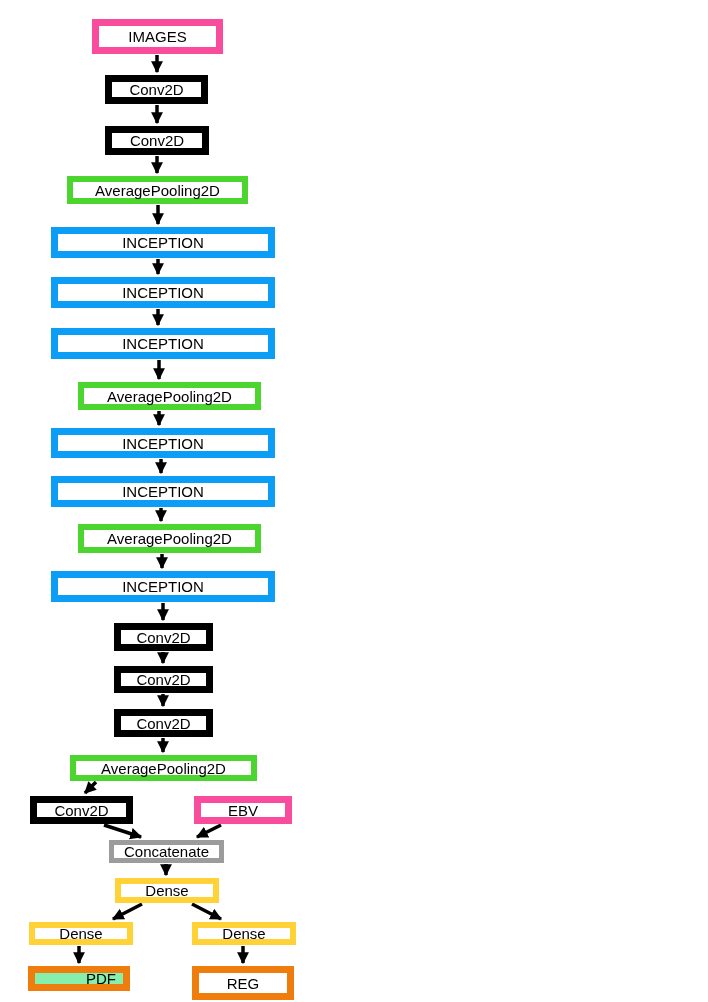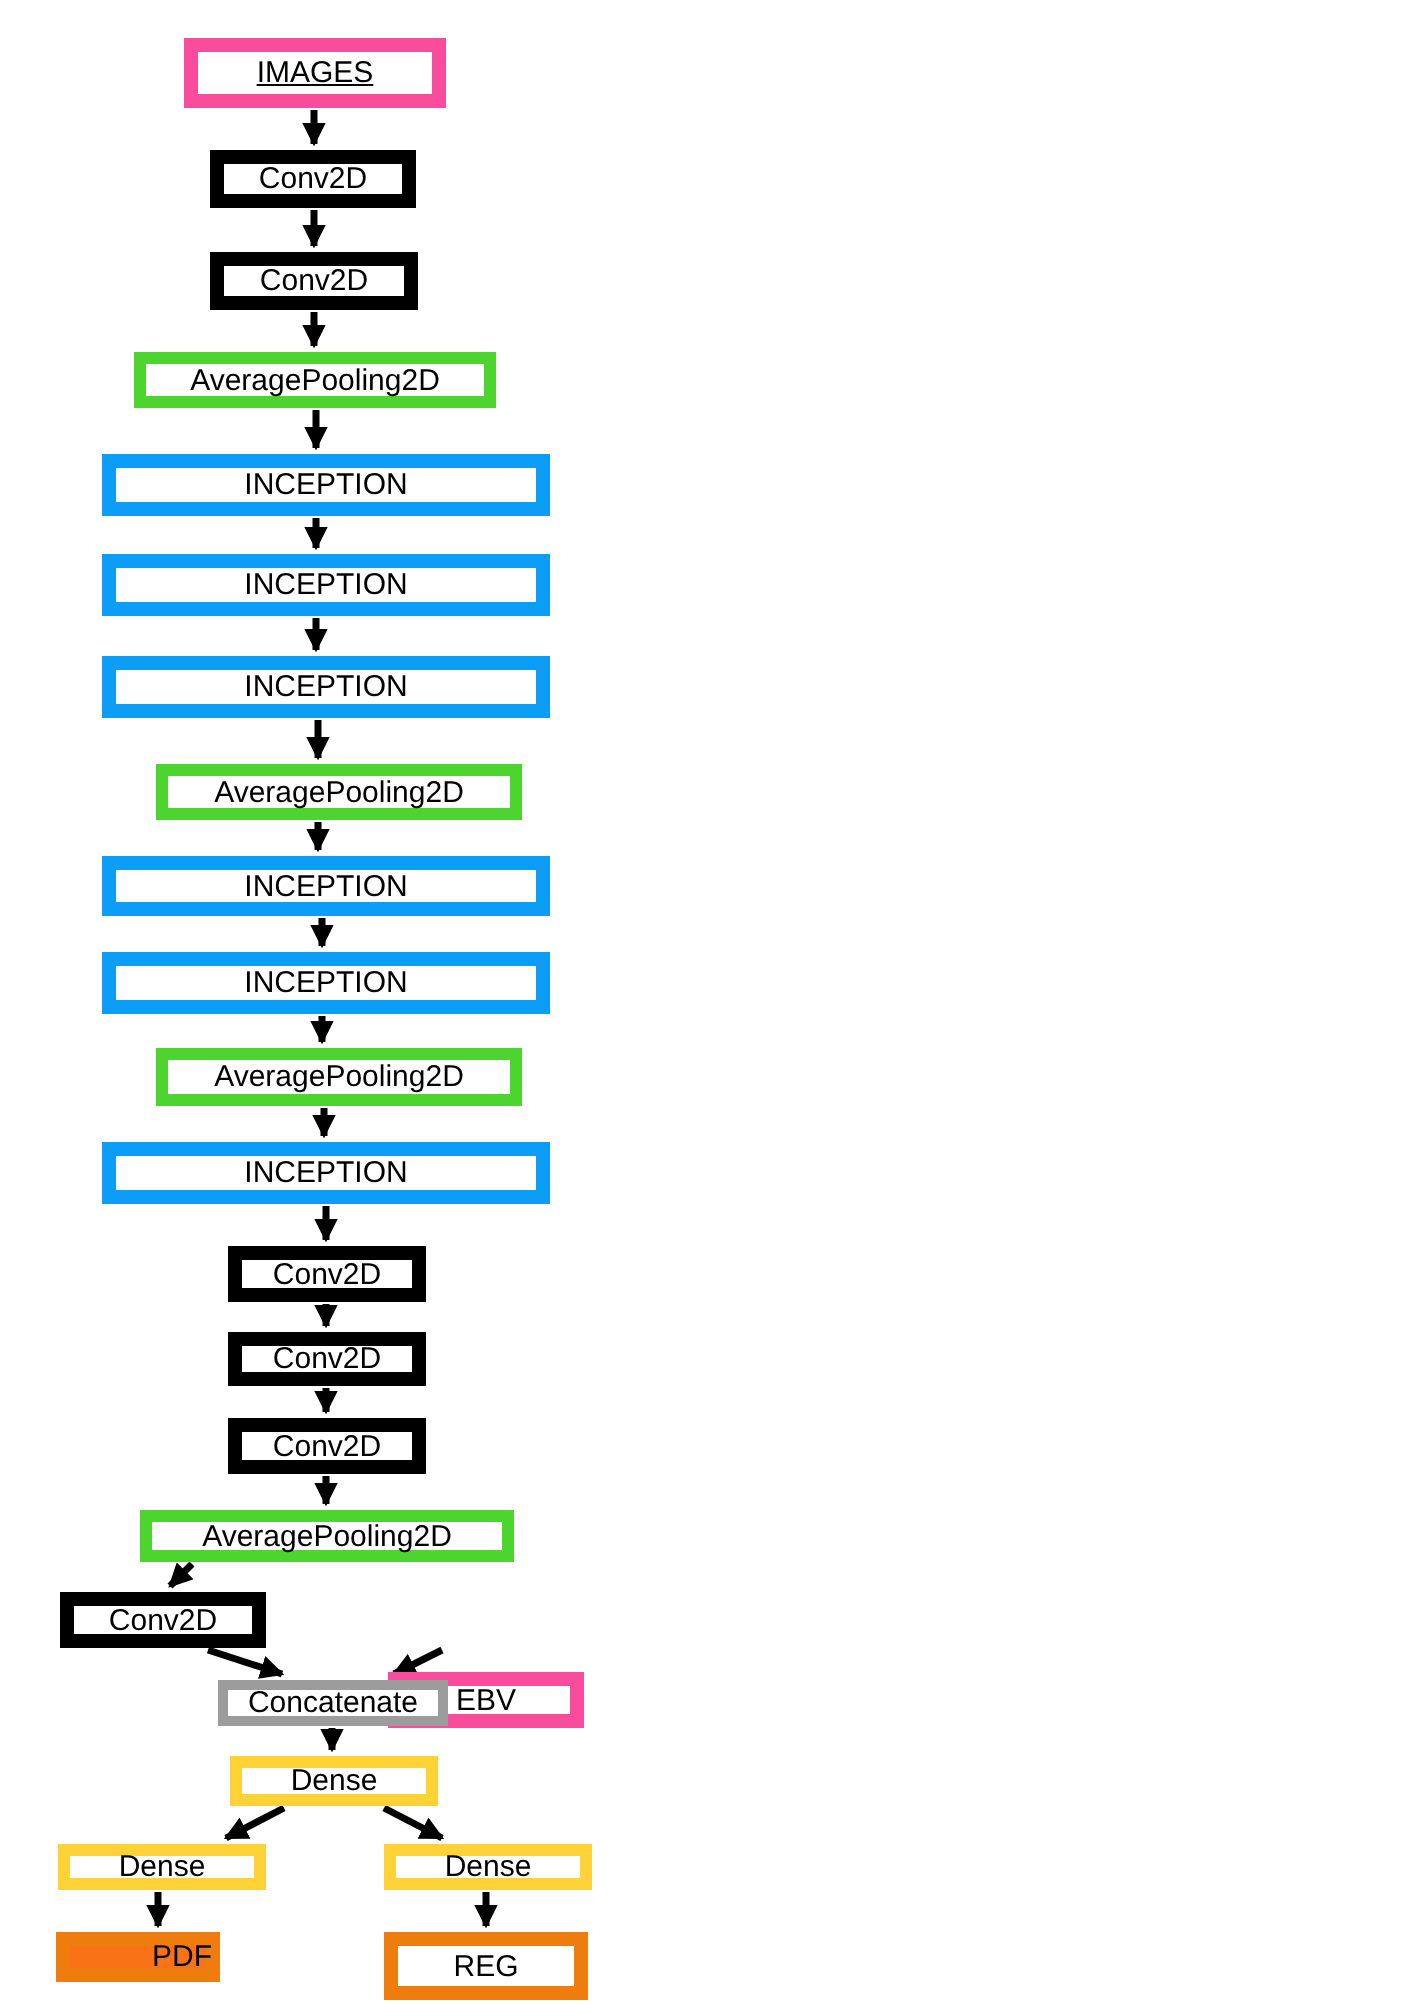--- a/index.html
+++ b/index.html
@@ -69,21 +69,21 @@
         <line x1="104" y1="825" x2="141" y2="837" stroke="#000000" stroke-width="3.5" marker-end="url(#arrowhead)"></line>
         <line x1="221" y1="825" x2="197" y2="837" stroke="#000000" stroke-width="3.5" marker-end="url(#arrowhead)"></line>
         <line x1="166" y1="864" x2="166" y2="875" stroke="#000000" stroke-width="3.5" marker-end="url(#arrowhead)"></line>
         <line x1="142" y1="904" x2="113" y2="919" stroke="#000000" stroke-width="3.5" marker-end="url(#arrowhead)"></line>
         <line x1="192" y1="904" x2="221" y2="919" stroke="#000000" stroke-width="3.5" marker-end="url(#arrowhead)"></line>
         <line x1="79" y1="946" x2="79" y2="963" stroke="#000000" stroke-width="3.5" marker-end="url(#arrowhead)"></line>
         <line x1="243" y1="946" x2="243" y2="963" stroke="#000000" stroke-width="3.5" marker-end="url(#arrowhead)"></line>
       </g>
   </svg>
 
-<div class="node" style="left: 92px; top: 19px; width: 131px; height: 35px; border-width: 7px; border-color: rgb(250, 76, 157); background: rgb(255, 255, 255); text-decoration: underline;">
+<div class="node" style="left: 92px; top: 19px; width: 131px; height: 35px; border-width: 7px; border-color: rgb(250, 76, 157); background: rgb(255, 255, 255);">
       <span class="node-label">IMAGES</span>
     </div>
     <div class="node" style="left: 105px; top: 75px; width: 103px; height: 29px; border-width: 7px; border-color: rgb(0, 0, 0); background: rgb(255, 255, 255);">
       <span class="node-label">Conv2D</span>
     </div>
     <div class="node" style="left: 105px; top: 126px; width: 104px; height: 29px; border-width: 7px; border-color: rgb(0, 0, 0); background: rgb(255, 255, 255);">
       <span class="node-label">Conv2D</span>
     </div>
     <div class="node" style="left: 67px; top: 176px; width: 181px; height: 28px; border-width: 6px; border-color: rgb(75, 213, 46); background: rgb(255, 255, 255);">
       <span class="node-label">AveragePooling2D</span>
@@ -120,34 +120,34 @@
     </div>
     <div class="node" style="left: 114px; top: 709px; width: 99px; height: 28px; border-width: 7px; border-color: rgb(0, 0, 0); background: rgb(255, 255, 255);">
       <span class="node-label">Conv2D</span>
     </div>
     <div class="node" style="left: 70px; top: 755px; width: 187px; height: 26px; border-width: 6px; border-color: rgb(75, 213, 46); background: rgb(255, 255, 255);">
       <span class="node-label">AveragePooling2D</span>
     </div>
     <div class="node" style="left: 30px; top: 796px; width: 103px; height: 28px; border-width: 7px; border-color: rgb(0, 0, 0); background: rgb(255, 255, 255);">
       <span class="node-label">Conv2D</span>
     </div>
-    <div class="node" style="left: 194px; top: 796px; width: 98px; height: 28px; border-width: 7px; border-color: rgb(250, 76, 157); background: rgb(255, 255, 255); margin-top: 40px;">
+    <div class="node" style="left: 194px; top: 796px; width: 98px; height: 28px; border-width: 7px; border-color: rgb(250, 76, 157); background: rgb(255, 255, 255);">
       <span class="node-label">EBV</span>
     </div>
     <div class="node" style="left: 109px; top: 840px; width: 115px; height: 23px; border-width: 5px; border-color: rgb(156, 156, 156); background: rgb(255, 255, 255); align-items: center;">
       <span class="node-label">Concatenate</span>
     </div>
     <div class="node" style="left: 115px; top: 878px; width: 104px; height: 25px; border-width: 6px; border-color: rgb(255, 210, 55); background: rgb(255, 255, 255);">
       <span class="node-label">Dense</span>
     </div>
     <div class="node" style="left: 29px; top: 922px; width: 104px; height: 23px; border-width: 6px; border-color: rgb(255, 210, 55); background: rgb(255, 255, 255);">
       <span class="node-label">Dense</span>
     </div>
     <div class="node" style="left: 192px; top: 922px; width: 104px; height: 23px; border-width: 6px; border-color: rgb(255, 210, 55); background: rgb(255, 255, 255);">
       <span class="node-label">Dense</span>
     </div>
-    <div class="node" style="left: 28px; top: 966px; width: 82px; height: 25px; border-width: 7px; border-color: rgb(238, 125, 13); background: #f97316; padding-left: 44px;">
+    <div class="node" style="left: 28px; top: 966px; width: 102px; height: 25px; border-width: 7px; border-color: rgb(238, 125, 13); background: #86efac; padding-left: 44px;">
       <span class="node-label">PDF</span>
     </div>
     <div class="node" style="left: 192px; top: 966px; width: 102px; height: 34px; border-width: 7px; border-color: rgb(238, 125, 13); background: rgb(255, 255, 255); text-align: center;">
       <span class="node-label">REG</span>
     </div>
   </div>
 
 </body></html>

